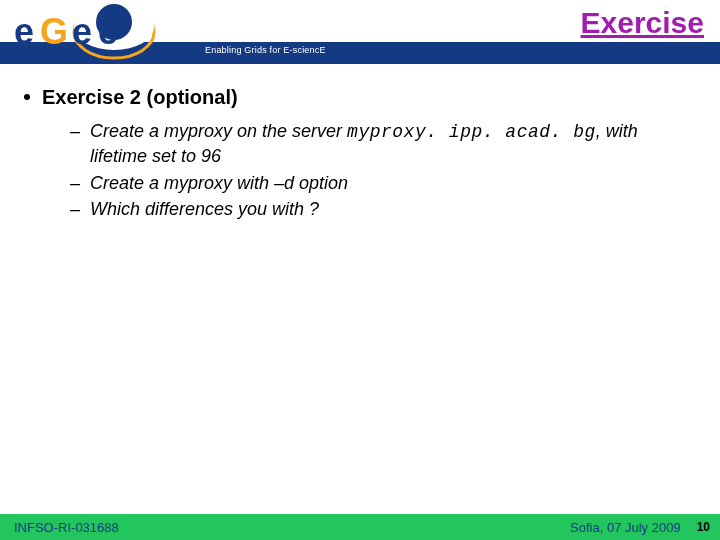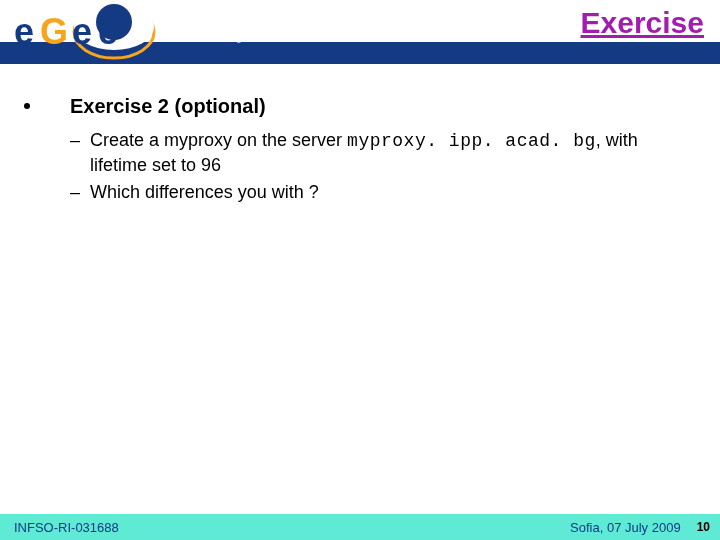--- a/index.html
+++ b/index.html
@@ -28,21 +28,21 @@
     position: absolute;
     left: 0;
     right: 0;
     top: 42px;
     height: 22px;
     background: #143a84;
   }
   .tagline {
     position: absolute;
     left: 205px;
-    top: 33px;
+    top: 45px;
     font-size: 9px;
     letter-spacing: 0.2px;
     color: #fff;
     white-space: nowrap;
   }
   .slide-title {
     position: absolute;
     right: 16px;
     top: 6px;
     font-size: 30px;
@@ -53,39 +53,39 @@
   .content {
     position: absolute;
     left: 24px;
     right: 24px;
     top: 78px;
   }
   .h1line {
     font-size: 20px;
     font-weight: bold;
     color: #000;
-    margin: 17px 0 10px 0;
+    margin: 8px 0 10px 0;
     display: flex;
     align-items: baseline;
-    gap: 28px;
   }
   .h1line .dot {
     display: inline-block;
     width: 6px;
     height: 6px;
     background: #000;
     border-radius: 50%;
     margin-right: 12px;
     position: relative;
     top: -4px;
   }
   ul.sub {
     list-style: none;
     margin: 0;
     padding: 0 0 0 46px;
+    font-style: italic;
   }
   ul.sub li {
     font-size: 18px;
     color: #000;
     line-height: 1.35;
     position: relative;
     padding-left: 20px;
     margin: 2px 0;
   }
   ul.sub li::before {
@@ -97,21 +97,21 @@
   .mono {
     font-family: "Courier New", Courier, monospace;
     letter-spacing: 0.5px;
   }
   .footer {
     position: absolute;
     left: 0;
     right: 0;
     bottom: 0;
     height: 26px;
-    background: #5eead4;
+    background: #22c55e;
     display: flex;
     align-items: center;
     font-size: 13px;
   }
   .footer .fl {
     color: #143a84;
     padding-left: 14px;
     flex: 1;
   }
   .footer .fr {
@@ -149,20 +149,23 @@
 <div class="content">
   <div class="h1line">
     <span class="dot"></span>
     <span>Exercise 2 (optional)</span>
   </div>
   <ul class="sub">
     <li>
       <span>Create a myproxy on the server </span><span class="mono">myproxy. ipp. acad. bg</span><span>, with lifetime set to 96</span>
     </li>
     <li>
+      <span>Create a myproxy with –d option</span>
+    </li>
+    <li>
       <span>Which differences you with ?</span>
     </li>
   </ul>
 </div>
 
 <div class="footer">
   <div class="fl">INFSO-RI-031688</div>
   <div class="fr">Sofia, 07 July 2009</div>
   <div class="pg">10</div>
 </div>

